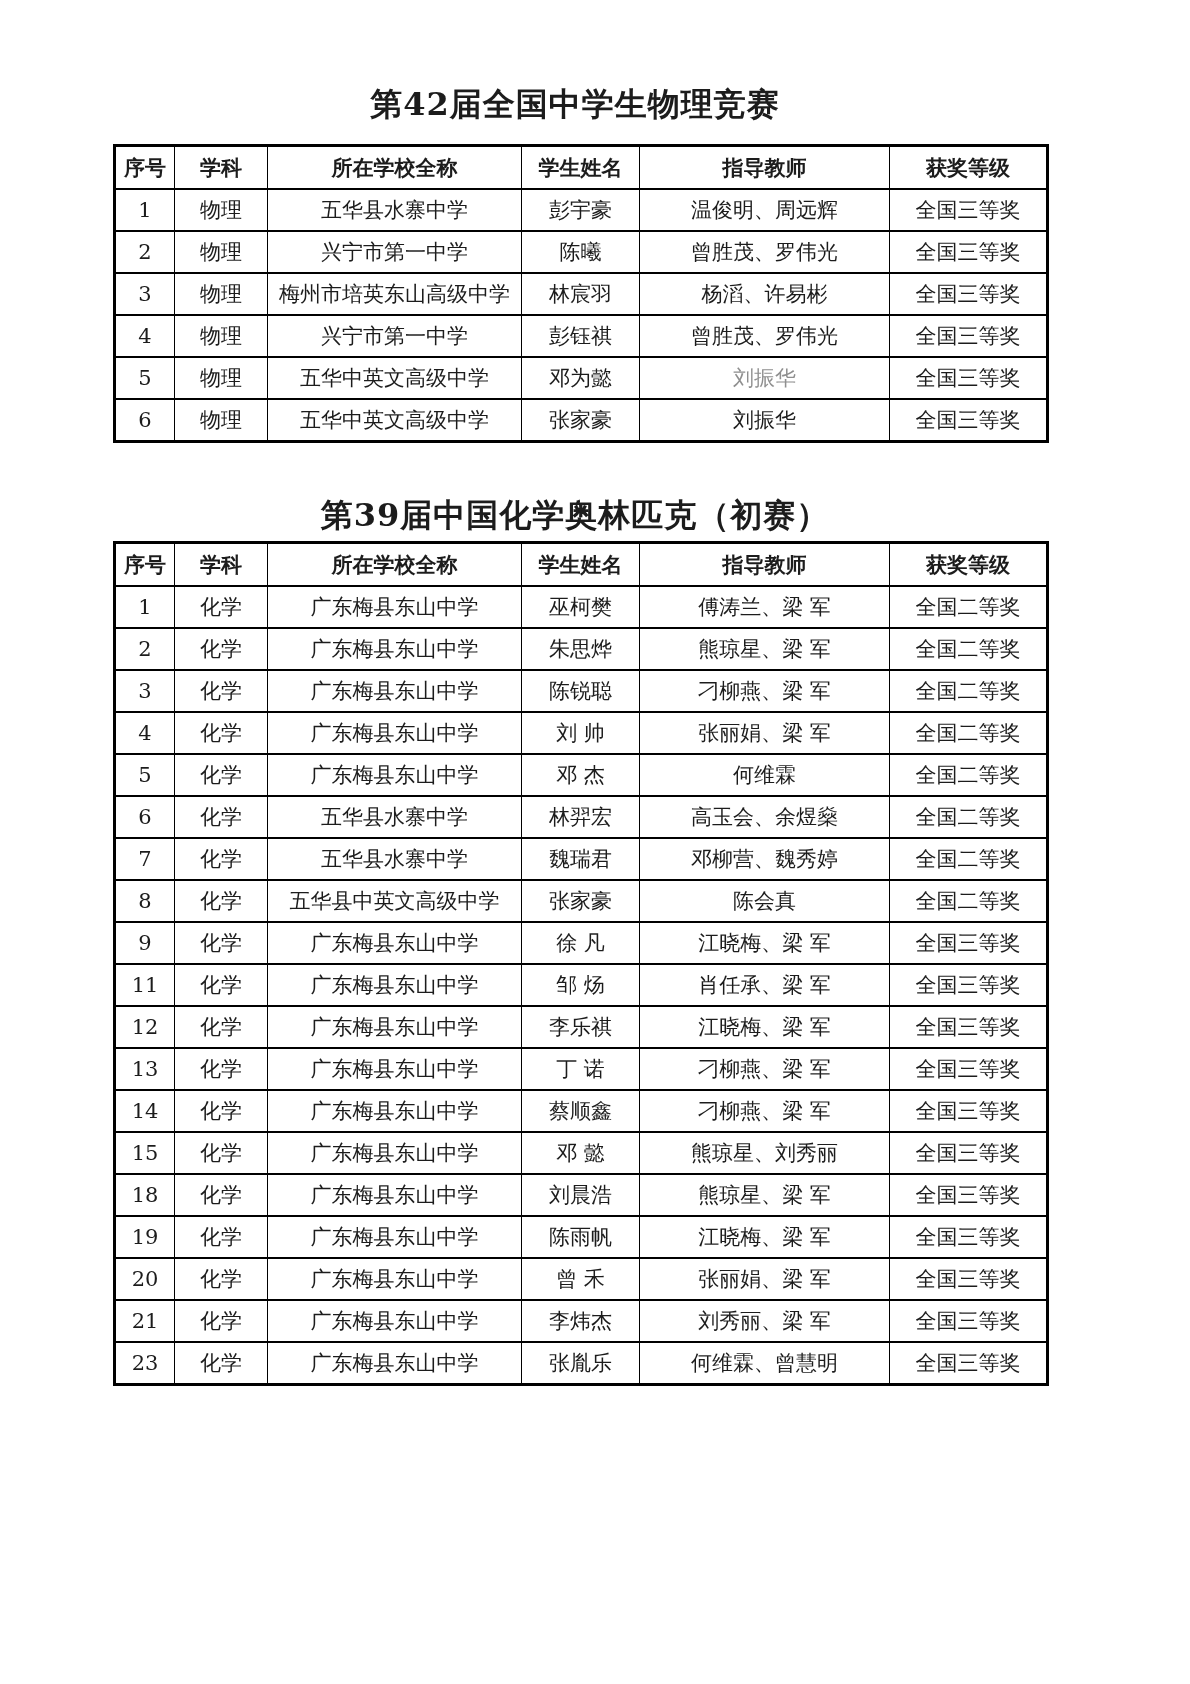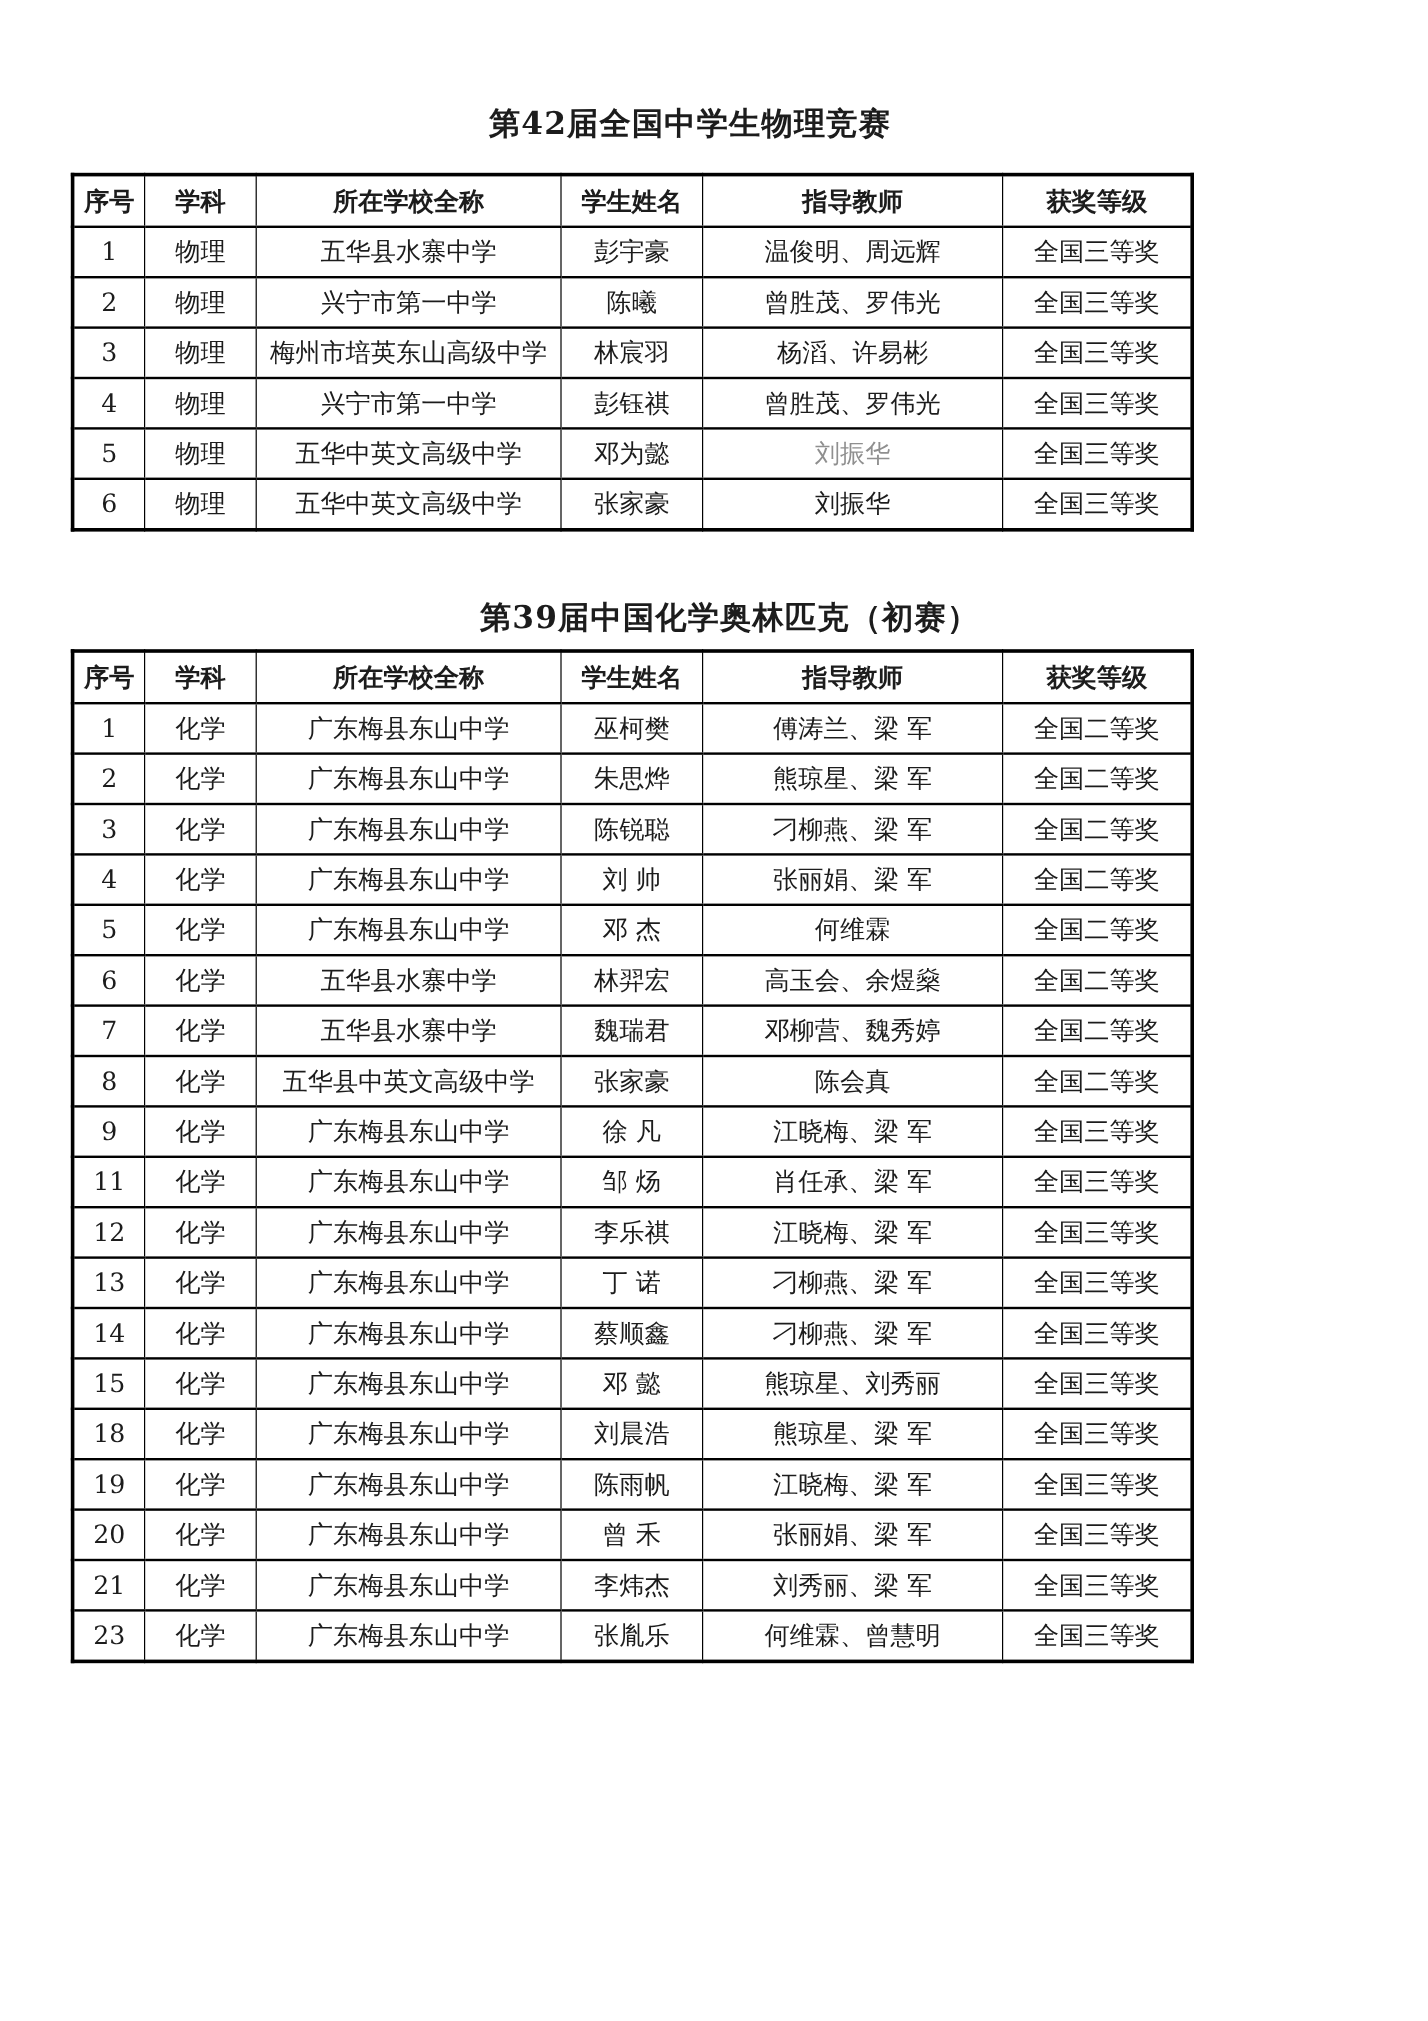--- a/index.html
+++ b/index.html
@@ -10,28 +10,28 @@
   body {
     width: 1190px;
     height: 1684px;
     font-family: "DejaVu Serif", "Liberation Serif", serif;
     color: #1c1c1c;
     overflow: hidden;
   }
   .doc-title {
     width: 1150px;
     text-align: center;
-    font-size: 26px;
+    font-size: 32px;
     font-weight: bold;
     letter-spacing: 1px;
     line-height: 40px;
   }
   #title-physics   { margin: 84px 0 20px 0; }
-  #title-chemistry { margin: 52px 0 6px 0; padding-left: 33px; }
-  .table-wrap { margin-left: 59px; }
+  #title-chemistry { margin: 52px 0 6px 0; }
+  .table-wrap { margin-left: 113px; }
   table.award-table {
     border-collapse: collapse;
     table-layout: fixed;
     width: 933px;
     border: 3px solid #000;
   }
   table.award-table th,
   table.award-table td {
     border: 1px solid #000;
     border-top-width: 2px;

